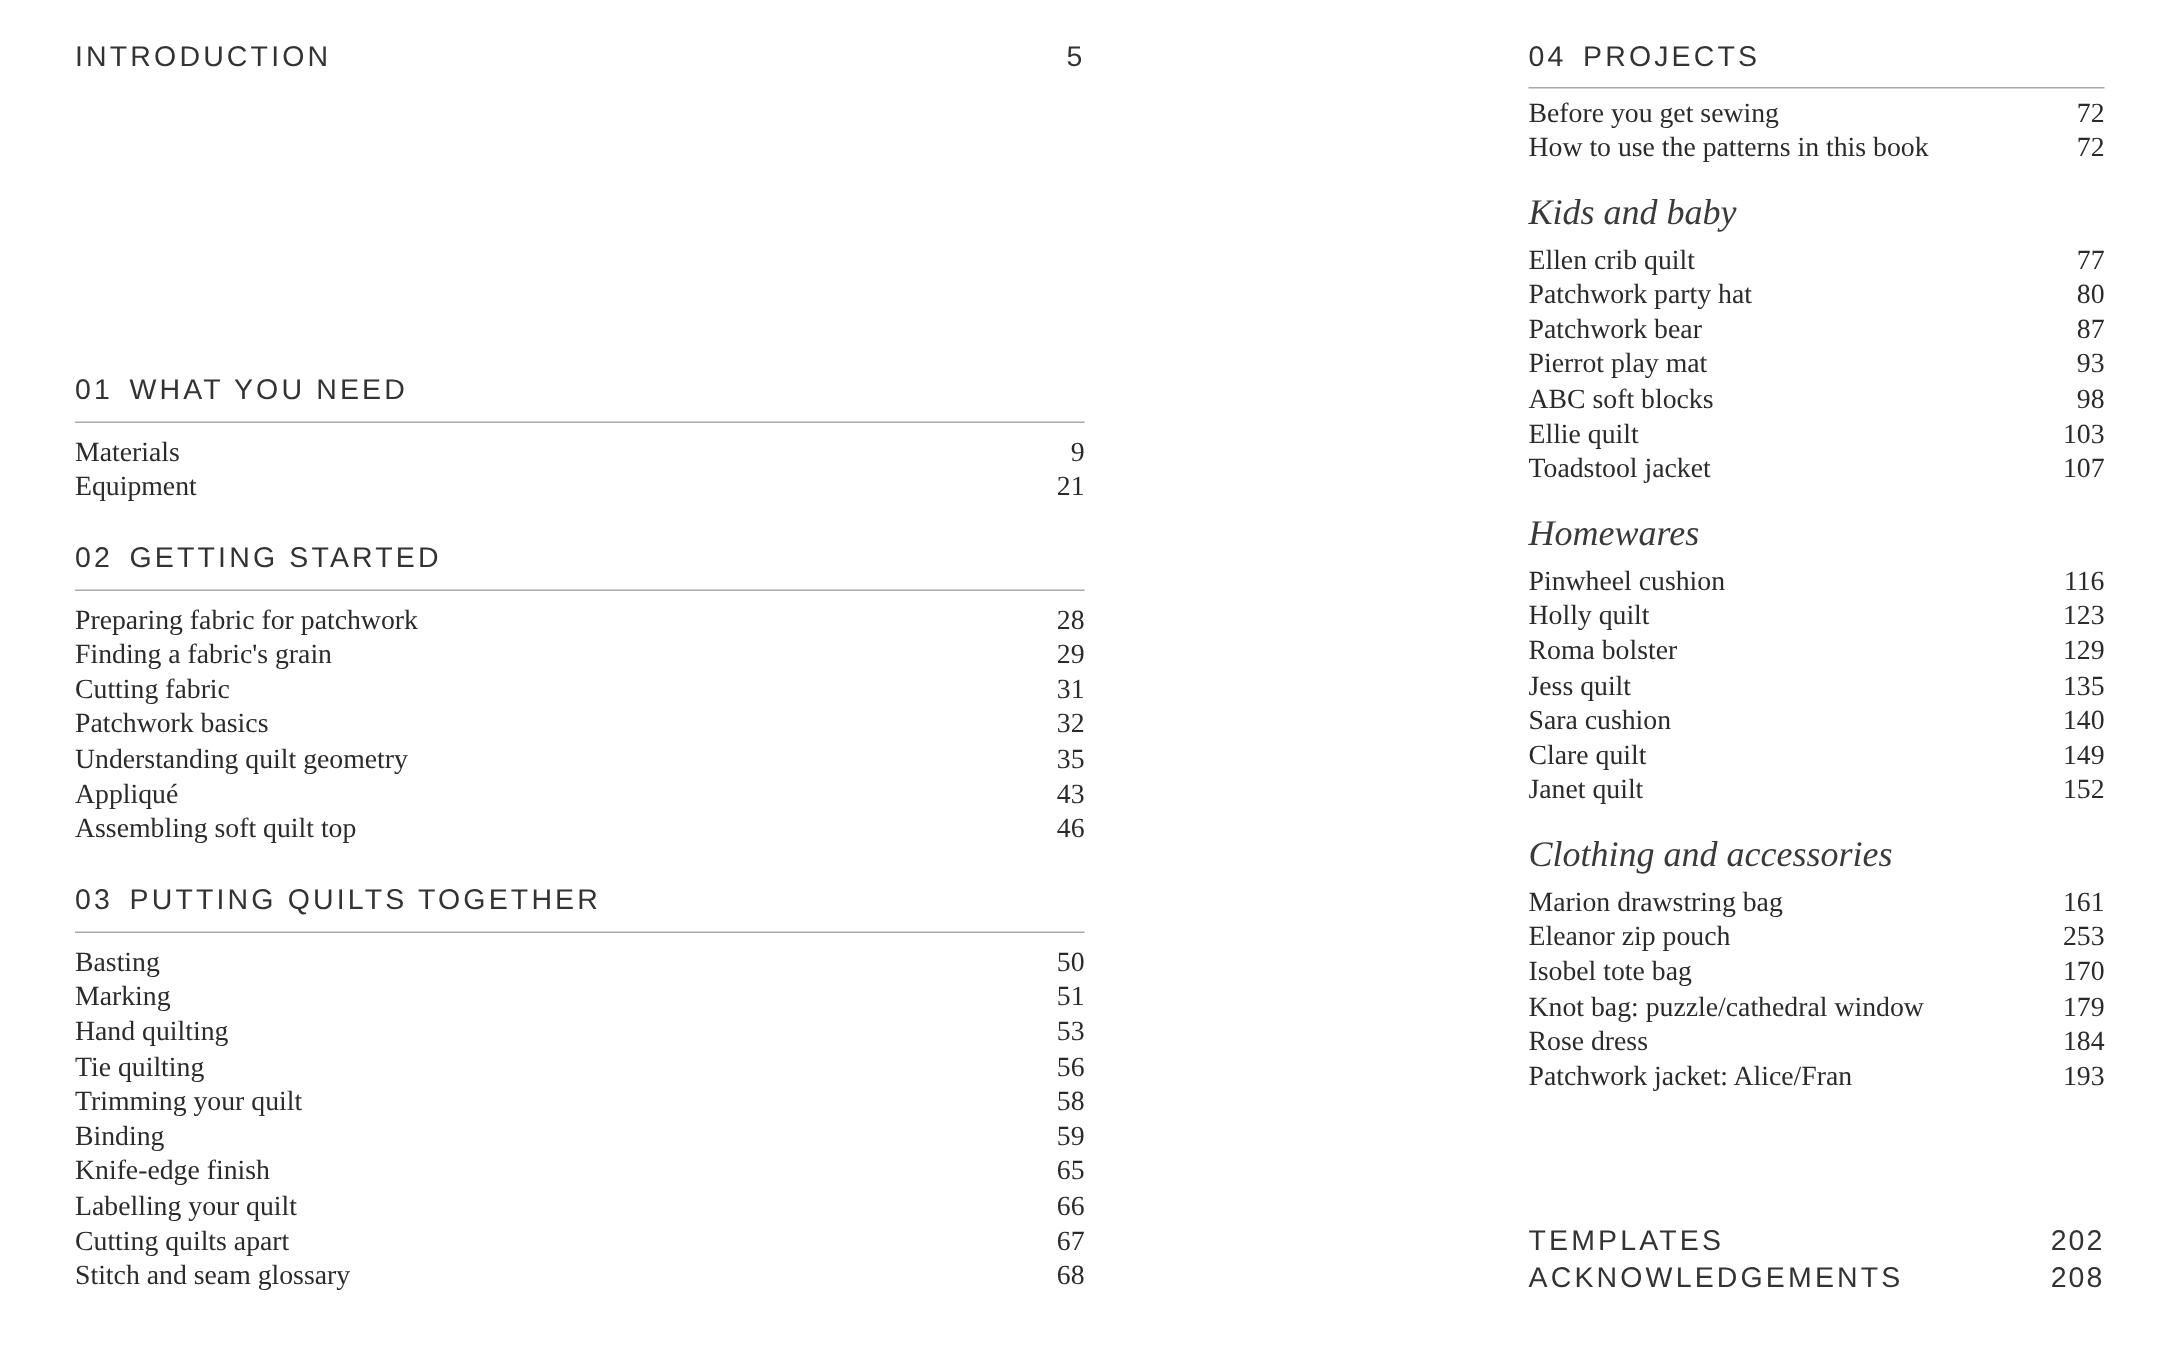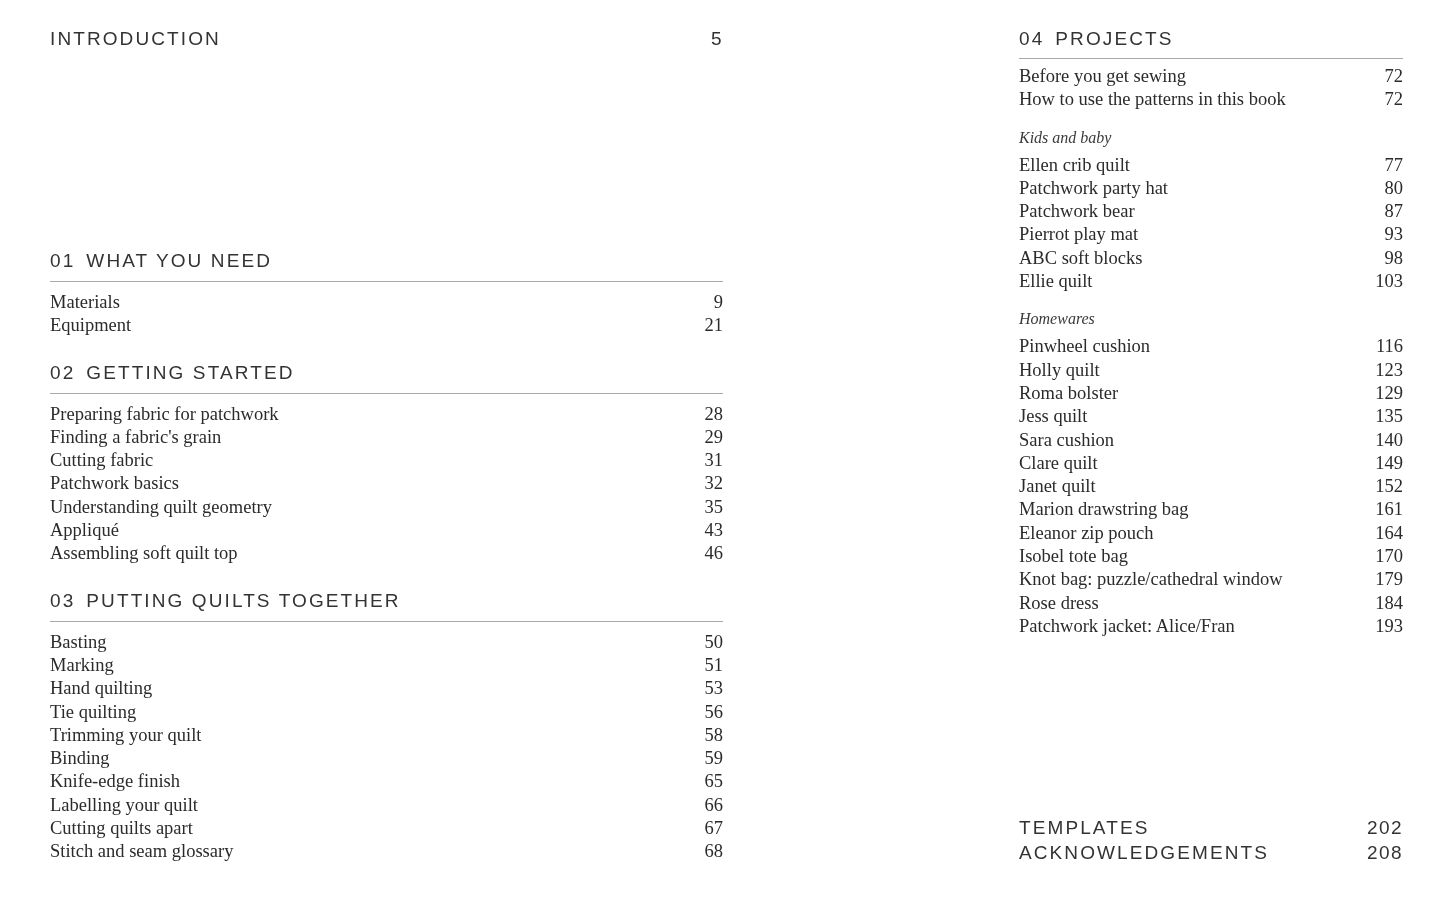--- a/index.html
+++ b/index.html
@@ -77,21 +77,21 @@
   }
   .entry .label { flex: 1; }
   .entry .pg {
     font-variant-numeric: lining-nums;
     text-align: right;
     min-width: 34px;
   }
   .subhead {
     font-family: "Liberation Serif", serif;
     font-style: italic;
-    font-size: 16px;
+    font-size: 24px;
     color: #3a3a3a;
     margin-top: 17px;
     margin-bottom: 7px;
   }
 
   
   .intro-row { margin-bottom: 0; }
   .gap-after-intro { height: 200px; }
   .sec-block { margin-bottom: 24px; }
   .footer-block {
@@ -263,20 +263,24 @@
       <span class="pg">93</span>
     </div>
     <div class="entry">
       <span class="label">ABC soft blocks</span>
       <span class="pg">98</span>
     </div>
     <div class="entry">
       <span class="label">Ellie quilt</span>
       <span class="pg">103</span>
     </div>
+    <div class="entry">
+      <span class="label">Toadstool jacket</span>
+      <span class="pg">107</span>
+    </div>
 
     <div class="subhead">Homewares</div>
     <div class="entry">
       <span class="label">Pinwheel cushion</span>
       <span class="pg">116</span>
     </div>
     <div class="entry">
       <span class="label">Holly quilt</span>
       <span class="pg">123</span>
     </div>
@@ -294,27 +298,28 @@
     </div>
     <div class="entry">
       <span class="label">Clare quilt</span>
       <span class="pg">149</span>
     </div>
     <div class="entry">
       <span class="label">Janet quilt</span>
       <span class="pg">152</span>
     </div>
 
+    <div class="subhead">Clothing and accessories</div>
     <div class="entry">
       <span class="label">Marion drawstring bag</span>
       <span class="pg">161</span>
     </div>
     <div class="entry">
       <span class="label">Eleanor zip pouch</span>
-      <span class="pg">164</span>
+      <span class="pg">253</span>
     </div>
     <div class="entry">
       <span class="label">Isobel tote bag</span>
       <span class="pg">170</span>
     </div>
     <div class="entry">
       <span class="label">Knot bag: puzzle/cathedral window</span>
       <span class="pg">179</span>
     </div>
     <div class="entry">

